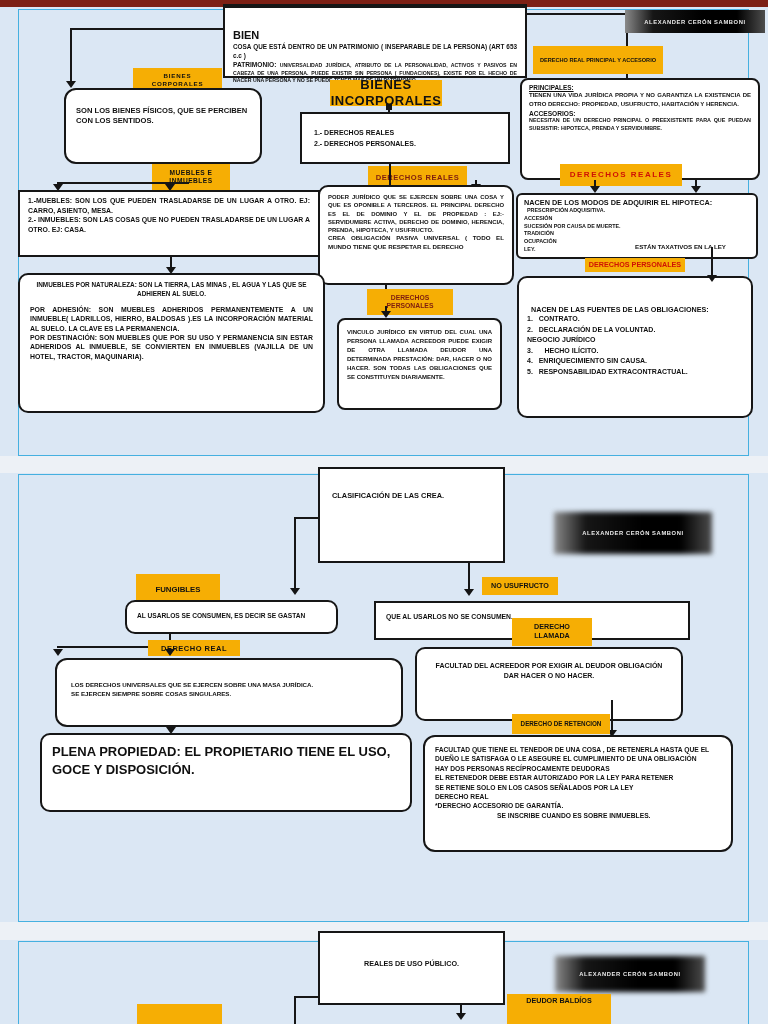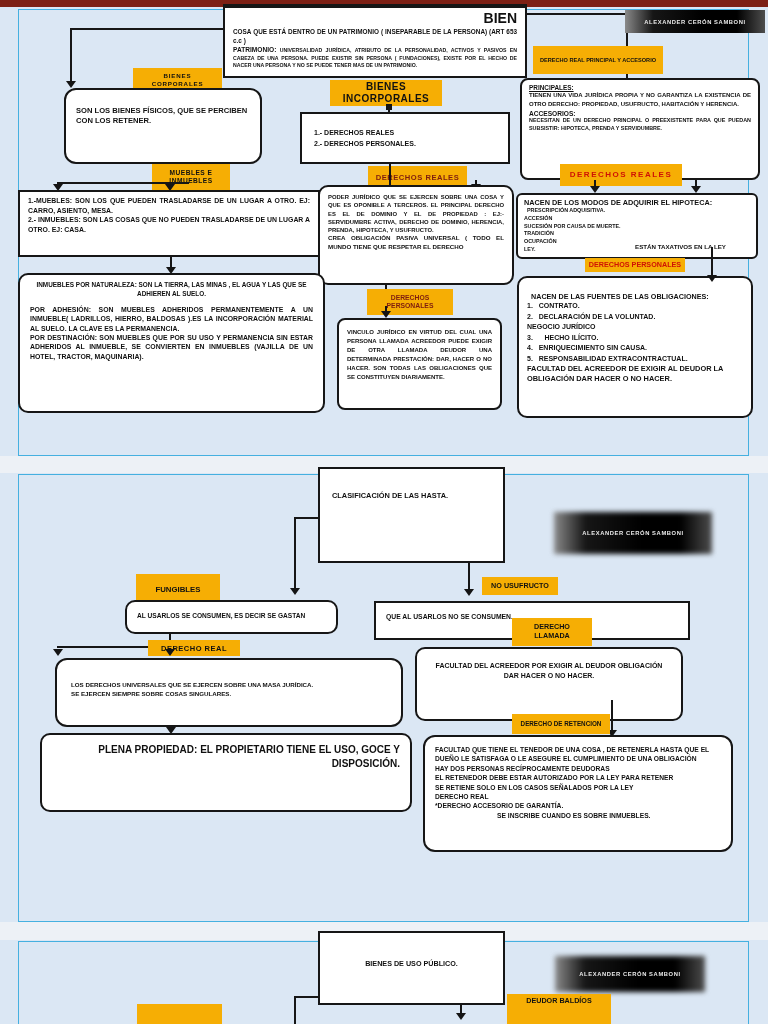--- a/index.html
+++ b/index.html
@@ -31,21 +31,21 @@
 <div class="topbar"></div>
 
 <div class="ln" style="left:70px;top:28px;width:153px;height:2px;"></div>
 <div class="ln" style="left:70px;top:28px;width:2px;height:54px;"></div>
 <div class="ah" style="left:66px;top:81px;"></div>
 <div class="ln" style="left:527px;top:13px;width:100px;height:2px;"></div>
 <div class="ln" style="left:626px;top:33px;width:2px;height:13px;"></div>
 <div class="ln" style="left:626px;top:74px;width:2px;height:5px;"></div>
 
 <div class="bx" style="left:223px;top:4px;width:304px;height:74px;border-top-width:4px;padding:2px 8px;">
-  <div style="text-align:right;font-size:14px;">BIEN</div>
+  <div style="text-align:left;font-size:11px;margin-top:19px;">BIEN</div>
   <p class="just" style="font-size:6.4px;line-height:1.35;margin-top:2px;">COSA QUE ESTÁ DENTRO DE UN PATRIMONIO ( INSEPARABLE DE LA PERSONA) (ART 653 c.c )</p>
   <p class="just" style="font-size:5.2px;line-height:1.35;margin-top:1px;"><span style="font-size:6.6px;">PATRIMONIO:</span> <span>UNIVERSALIDAD JURÍDICA, ATRIBUTO DE LA PERSONALIDAD, ACTIVOS Y PASIVOS EN CABEZA DE UNA PERSONA. PUEDE EXISTIR SIN PERSONA ( FUNDACIONES), EXISTE POR EL HECHO DE NACER UNA PERSONA Y NO SE PUEDE TENER MAS DE UN PATRIMONIO.</span></p>
 </div>
 
 <div class="badge" style="left:625px;top:10px;width:140px;height:23px;">
   <div class="badge-bg"></div>
   <div class="badge-text">ALEXANDER CERÓN SAMBONI</div>
 </div>
 
 <div class="lbl" style="left:533px;top:46px;width:130px;height:28px;font-size:5.6px;">DERECHO REAL PRINCIPAL Y ACCESORIO</div>
@@ -53,24 +53,24 @@
 <div class="bx rd" style="left:520px;top:78px;width:240px;height:102px;border-radius:8px;padding:4px 7px;">
   <p class="u" style="font-size:6.4px;">PRINCIPALES:</p>
   <p class="just" style="font-size:6px;line-height:1.45;">TIENEN UNA VIDA JURÍDICA PROPIA Y NO GARANTIZA LA EXISTENCIA DE OTRO DERECHO: PROPIEDAD, USUFRUCTO, HABITACIÓN Y HERENCIA.</p>
   <p style="font-size:6.6px;margin-top:2px;">ACCESORIOS:</p>
   <p class="just" style="font-size:5.4px;line-height:1.45;">NECESITAN DE UN DERECHO PRINCIPAL O PREEXISTENTE PARA QUE PUEDAN SUBSISTIR: HIPOTECA, PRENDA Y SERVIDUMBRE.</p>
 </div>
 
 <div class="lbl" style="left:133px;top:68px;width:89px;height:23px;font-size:6.2px;letter-spacing:.8px;padding:0 14px;">BIENES CORPORALES</div>
 
 <div class="bx rd" style="left:64px;top:88px;width:198px;height:76px;border-radius:12px;padding:16px 10px 0 10px;font-size:7.6px;line-height:1.35;">
-  <p>SON LOS BIENES FÍSICOS, QUE SE PERCIBEN CON LOS RETENER.</p>
-</div>
-
-<div class="lbl" style="left:330px;top:80px;width:112px;height:26px;font-size:10px;letter-spacing:.5px;padding:0 20px;">BIENES INCORPORALES</div>
+  <p>SON LOS BIENES FÍSICOS, QUE SE PERCIBEN CON LOS SENTIDOS.</p>
+</div>
+
+<div class="lbl" style="left:330px;top:80px;width:112px;height:26px;font-size:13px;letter-spacing:.5px;padding:0 20px;">BIENES INCORPORALES</div>
 <div class="dot" style="left:386px;top:104px;"></div>
 <div class="ln" style="left:388px;top:106px;width:2px;height:7px;"></div>
 
 <div class="bx" style="left:300px;top:112px;width:210px;height:52px;padding:14px 0 0 12px;font-size:7px;line-height:1.5;">
   <p>1.- DERECHOS REALES</p>
   <p>2.- DERECHOS PERSONALES.</p>
 </div>
 
 <div class="lbl" style="left:152px;top:164px;width:78px;height:26px;font-size:6.6px;letter-spacing:.5px;padding:0 13px;">MUEBLES E INMUEBLES</div>
 <div class="lbl maroon" style="left:368px;top:166px;width:99px;height:23px;font-size:7.6px;letter-spacing:.5px;">DERECHOS REALES</div>
@@ -123,45 +123,44 @@
 
 <div class="ln" style="left:385px;top:285px;width:2px;height:4px;"></div>
 <div class="lbl maroon" style="left:367px;top:289px;width:86px;height:26px;font-size:6.8px;padding:0 14px;">DERECHOS PERSONALES</div>
 <div class="ln" style="left:385px;top:306px;width:2px;height:6px;"></div>
 <div class="ah" style="left:381px;top:311px;"></div>
 
 <div class="bx rd" style="left:337px;top:318px;width:165px;height:92px;border-radius:8px;padding:8px;">
   <p class="just" style="font-size:6px;line-height:1.5;">VINCULO JURÍDICO EN VIRTUD DEL CUAL UNA PERSONA LLAMADA ACREEDOR PUEDE EXIGIR DE OTRA LLAMADA DEUDOR UNA DETERMINADA PRESTACIÓN: DAR, HACER O NO HACER. SON TODAS LAS OBLIGACIONES QUE SE CONSTITUYEN DIARIAMENTE.</p>
 </div>
 
-<div class="bx rd" style="left:517px;top:276px;width:236px;height:142px;padding:14px 8px 0 8px;">
+<div class="bx rd" style="left:517px;top:276px;width:236px;height:142px;padding:27px 8px 0 8px;">
   <p style="font-size:7.2px;padding-left:4px;">NACEN DE LAS FUENTES DE LAS OBLIGACIONES:</p>
   <p style="font-size:7px;line-height:1.5;white-space:pre;">1.   CONTRATO.</p>
   <p style="font-size:7px;line-height:1.5;white-space:pre;">2.   DECLARACIÓN DE LA VOLUNTAD.</p>
   <p style="font-size:7px;line-height:1.5;white-space:pre;">NEGOCIO JURÍDICO</p>
   <p style="font-size:7px;line-height:1.5;white-space:pre;">3.      HECHO ILÍCITO.</p>
   <p style="font-size:7px;line-height:1.5;white-space:pre;">4.   ENRIQUECIMIENTO SIN CAUSA.</p>
   <p style="font-size:7px;line-height:1.5;white-space:pre;">5.   RESPONSABILIDAD EXTRACONTRACTUAL.</p>
-  <p style="font-size:7.4px;line-height:1.4;">FACULTAD  DEL ACREEDOR  DE EXIGIR AL DEUDOR LA OBLIGACIÓN DAR HACER O NO HACER.</p>
 </div>
 
 <div class="ln" style="left:711px;top:247px;width:2px;height:30px;"></div>
 <div class="ah" style="left:707px;top:275px;"></div>
 
 <div class="page-bg" style="top:473px;height:449px;"></div>
 <div class="page-border" style="left:18px;top:474px;width:729px;height:446px;"></div>
 
 <div class="ln" style="left:294px;top:517px;width:26px;height:2px;"></div>
 <div class="ln" style="left:294px;top:517px;width:2px;height:72px;"></div>
 <div class="ah" style="left:290px;top:588px;"></div>
 <div class="ln" style="left:468px;top:563px;width:2px;height:28px;"></div>
 <div class="ah" style="left:464px;top:589px;"></div>
 
 <div class="bx" style="left:318px;top:467px;width:187px;height:96px;padding:22px 0 0 12px;font-size:7.4px;">
-  <p>CLASIFICACIÓN DE LAS HASTA.</p>
+  <p>CLASIFICACIÓN DE LAS CREA.</p>
 </div>
 
 <div class="badge blur" style="left:554px;top:512px;width:158px;height:42px;">
   <div class="badge-bg"></div>
   <div class="badge-text">ALEXANDER CERÓN SAMBONI</div>
 </div>
 
 <div class="lbl" style="left:136px;top:574px;width:84px;height:31px;font-size:7.8px;">FUNGIBLES</div>
 <div class="lbl" style="left:482px;top:577px;width:76px;height:18px;font-size:7.2px;">NO USUFRUCTO</div>
 
@@ -181,21 +180,21 @@
 
 <div class="bx rd" style="left:55px;top:658px;width:348px;height:69px;border-radius:12px;padding:20px 12px 0 14px;">
   <p style="font-size:6.2px;line-height:1.5;">LOS DERECHOS UNIVERSALES QUE SE EJERCEN SOBRE UNA MASA JURÍDICA.</p>
   <p style="font-size:6.2px;line-height:1.5;">SE EJERCEN SIEMPRE SOBRE COSAS SINGULARES.</p>
 </div>
 
 <div class="ln" style="left:170px;top:727px;width:2px;height:2px;"></div>
 <div class="ah" style="left:166px;top:727px;"></div>
 
 <div class="bx rd" style="left:40px;top:733px;width:372px;height:79px;padding:8px 10px;">
-  <p style="font-size:10px;line-height:1.4;text-align:right;"><span>PLENA PROPIEDAD:</span><span> EL PROPIETARIO TIENE EL USO, GOCE Y DISPOSICIÓN.</span></p>
+  <p style="font-size:13px;line-height:1.4;text-align:left;"><span>PLENA PROPIEDAD:</span><span> EL PROPIETARIO TIENE EL USO, GOCE Y DISPOSICIÓN.</span></p>
 </div>
 
 <div class="lbl" style="left:512px;top:618px;width:80px;height:28px;font-size:7.2px;padding:0 10px;">DERECHO LLAMADA</div>
 
 <div class="bx rd" style="left:415px;top:647px;width:268px;height:74px;padding:12px 14px 0 14px;font-size:7px;line-height:1.4;text-align:center;">
   <p>FACULTAD DEL ACREEDOR POR EXIGIR AL DEUDOR OBLIGACIÓN DAR HACER O NO HACER.</p>
 </div>
 
 <div class="ln" style="left:611px;top:700px;width:2px;height:31px;"></div>
 <div class="ah" style="left:607px;top:730px;"></div>
@@ -213,21 +212,21 @@
 
 <div class="page-bg" style="top:940px;height:84px;"></div>
 <div class="page-border" style="left:18px;top:941px;width:729px;height:100px;"></div>
 
 <div class="ln" style="left:294px;top:996px;width:26px;height:2px;"></div>
 <div class="ln" style="left:294px;top:996px;width:2px;height:28px;"></div>
 <div class="ln" style="left:460px;top:1005px;width:2px;height:10px;"></div>
 <div class="ah" style="left:456px;top:1013px;"></div>
 
 <div class="bx" style="left:318px;top:931px;width:187px;height:74px;padding:26px 0 0 0;font-size:7.2px;text-align:center;">
-  <p>BIENES DE USO PÚBLICO.</p>
+  <p>REALES DE USO PÚBLICO.</p>
 </div>
 
 <div class="badge blur" style="left:555px;top:956px;width:150px;height:36px;">
   <div class="badge-bg"></div>
   <div class="badge-text">ALEXANDER CERÓN SAMBONI</div>
 </div>
 
 <div class="lbl" style="left:137px;top:1004px;width:85px;height:20px;"></div>
 <div class="lbl" style="left:507px;top:994px;width:104px;height:30px;font-size:7.2px;align-items:flex-start;padding-top:3px;">DEUDOR BALDÍOS</div>
 

